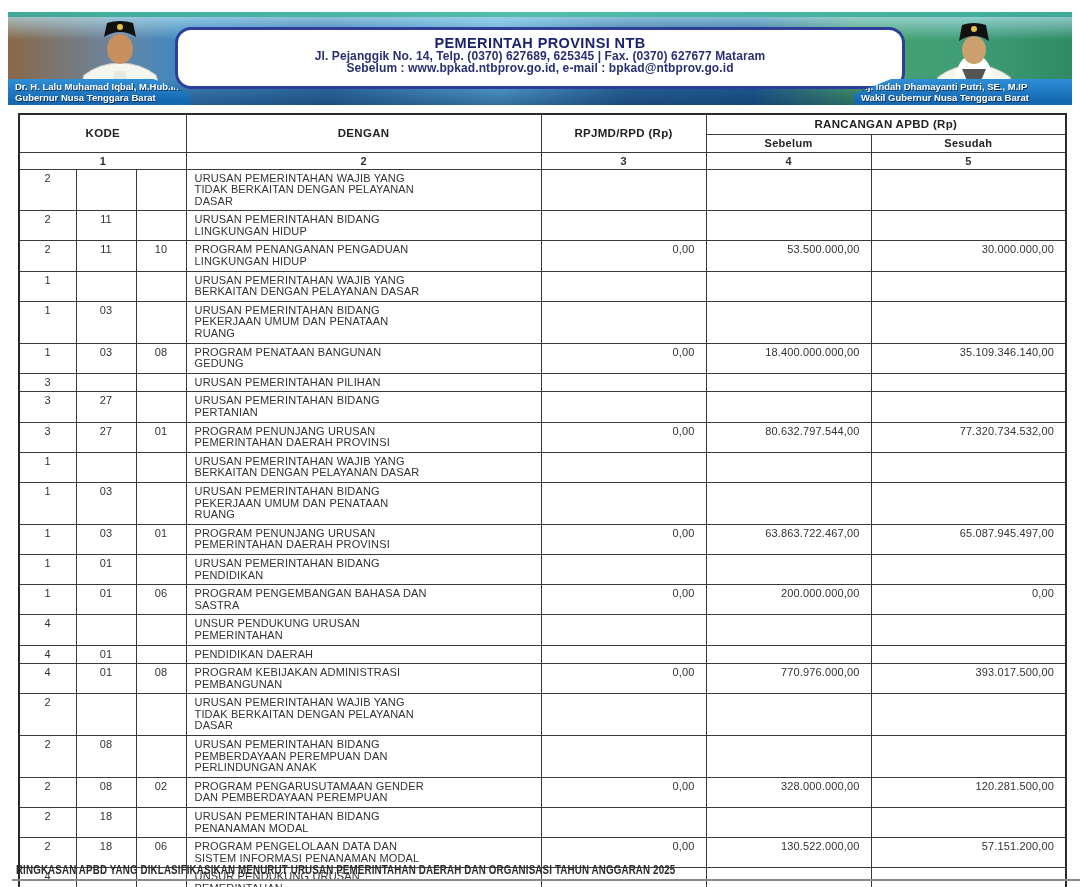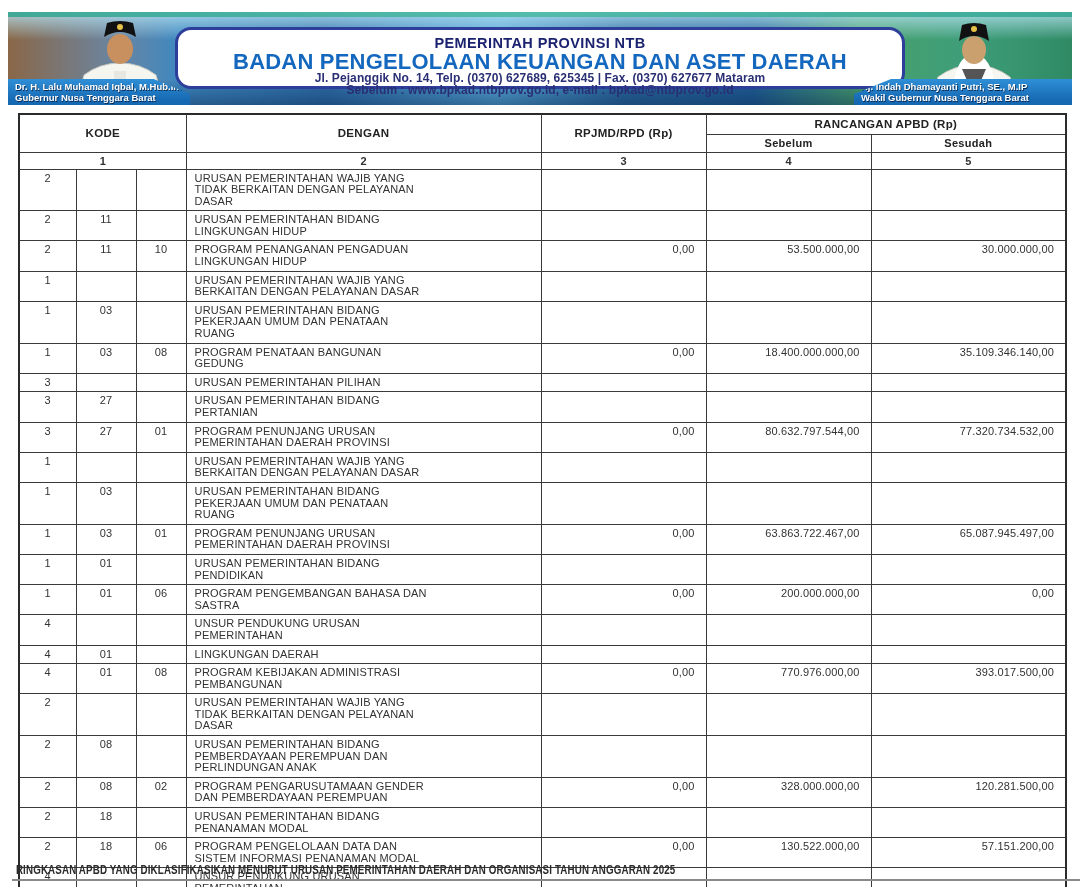--- a/index.html
+++ b/index.html
@@ -74,21 +74,20 @@
       <rect x="58" y="52" width="12" height="34" fill="#e8e8e2"></rect>
       <rect x="36" y="62" width="12" height="8" fill="#2b2b2b" opacity=".55"></rect>
       <rect x="80" y="62" width="12" height="8" fill="#2b2b2b" opacity=".55"></rect>
       <ellipse cx="64" cy="30" rx="13" ry="15" fill="#c9905f"></ellipse>
       <path d="M48,18 Q64,8 80,18 L77,4 Q64,0 51,4 Z" fill="#111111"></path>
       <circle cx="64" cy="8" r="3" fill="#e6c14a"></circle>
     </svg>
 
     <div class="title-box">
       <div class="title-line1">PEMERINTAH PROVINSI NTB</div>
-      <div class="title-line2">BADAN PENGELOLAAN KEUANGAN DAN ASET DAERAH</div>
       <div class="addr">Jl. Pejanggik No. 14, Telp. (0370) 627689, 625345 | Fax. (0370) 627677 Mataram</div>
       <div class="addr">Sebelum : www.bpkad.ntbprov.go.id, e-mail : bpkad@ntbprov.go.id</div>
     </div>
 
     <svg class="portrait right" width="128" height="86" viewBox="0 0 128 86">
       <path d="M20,86 L28,58 Q44,46 64,46 Q84,46 100,58 L108,86 Z" fill="#f6f6f1" stroke="#c9c9c2" stroke-width="1"></path>
       <path d="M44,86 Q40,40 64,34 Q88,40 84,86 Z" fill="#ffffff"></path>
       <ellipse cx="64" cy="31" rx="12" ry="14" fill="#caa06e"></ellipse>
       <path d="M49,22 Q64,12 79,22 L76,6 Q64,2 52,6 Z" fill="#111111"></path>
       <circle cx="64" cy="10" r="3" fill="#e6c14a"></circle>
@@ -284,21 +283,21 @@
           <td class="td-uraian">UNSUR PENDUKUNG URUSAN
 PEMERINTAHAN</td>
           <td class="td-num"></td>
           <td class="td-num"></td>
           <td class="td-num"></td>
         </tr>
         <tr>
           <td class="td-kode">4</td>
           <td class="td-kode">01</td>
           <td class="td-kode"></td>
-          <td class="td-uraian">LINGKUNGAN DAERAH</td>
+          <td class="td-uraian">PENDIDIKAN DAERAH</td>
           <td class="td-num"></td>
           <td class="td-num"></td>
           <td class="td-num"></td>
         </tr>
         <tr>
           <td class="td-kode">4</td>
           <td class="td-kode">01</td>
           <td class="td-kode">08</td>
           <td class="td-uraian">PROGRAM KEBIJAKAN ADMINISTRASI
 PEMBANGUNAN</td>

